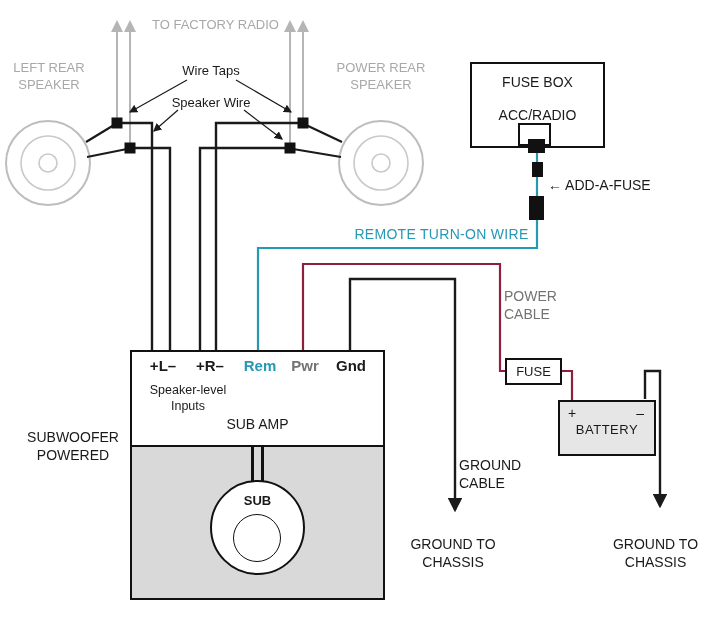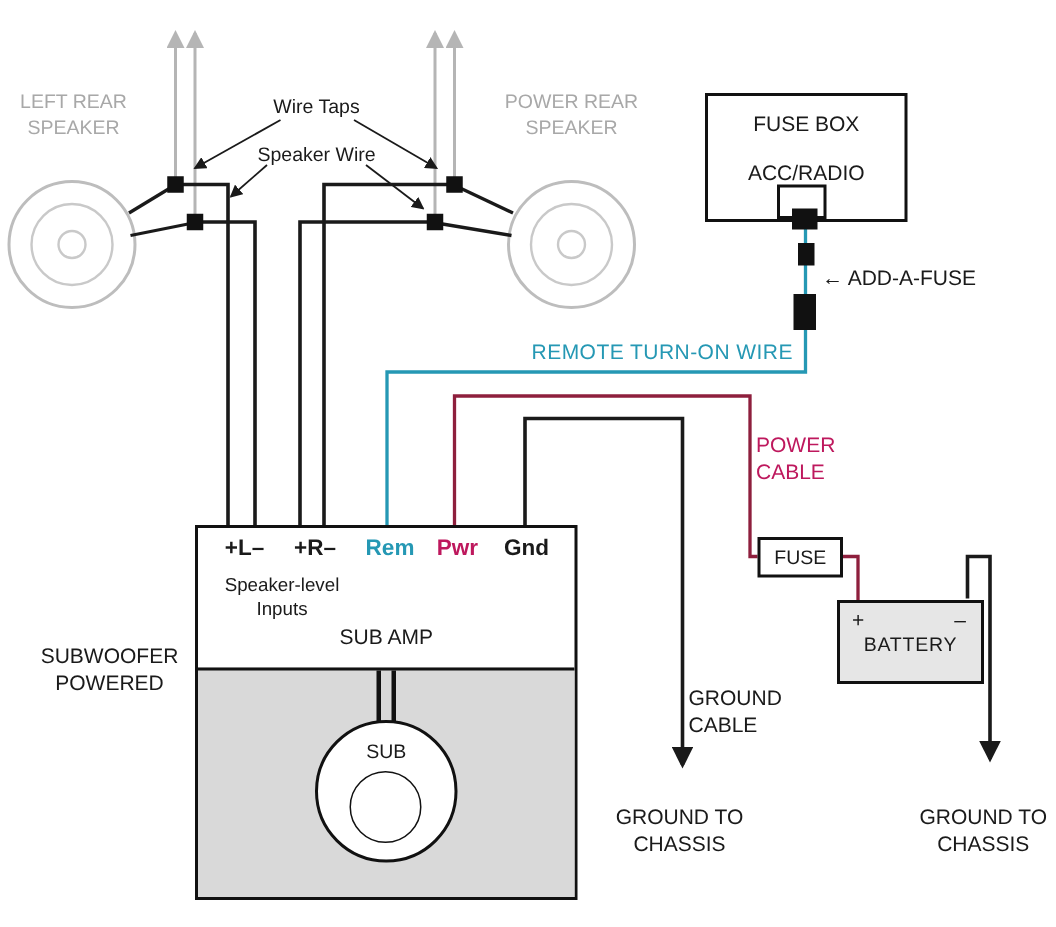--- a/index.html
+++ b/index.html
@@ -8,21 +8,21 @@
     position: relative; width: 704px; height: 618px; background: #fff;
     overflow: hidden; color: #1a1a1a;
   }
   .abs { position: absolute; }
   svg.wires { position: absolute; left: 0; top: 0; z-index: 1; }
   .box { position: absolute; z-index: 2; background: #fff; border: 2px solid #111; }
   .txt { position: absolute; z-index: 3; white-space: nowrap; }
   .center { text-align: center; }
   .muted { color: #a8a8a8; }
   .teal { color: #2598b4; }
-  .maroon { color: #be185d; }
+  .maroon { color: #737373; }
   .lines span { display: block; }
   .sz13 { font-size: 13px; line-height: 17px; }
   .sz14 { font-size: 14px; line-height: 18px; }
 
   
   #fusebox { left: 470px; top: 62px; width: 135px; height: 86px; padding-left: 10px; }
   #fusebox .title { position: absolute; left: 0; right: 0; top: 10px; text-align: center; font-size: 14px; }
   #fusebox .slotlbl { position: absolute; left: 0; right: 0; top: 43px; text-align: center; font-size: 14px; }
   #fusebox .slot { position: absolute; left: 46px; top: 59px; width: 33px; height: 23px; border: 2px solid #111; background: #fff; }
   #fb-connector { left: 528px; top: 139px; width: 17px; height: 14px; background: #111; z-index: 4; }
@@ -38,21 +38,21 @@
 
   
   #amp { left: 130px; top: 350px; width: 255px; height: 250px; }
   #amp .terminal { position: absolute; top: 5px; transform: translateX(-50%); font-size: 15px; font-weight: bold; }
   #amp .inputs { position: absolute; left: 6px; top: 30px; width: 100px; text-align: center; font-size: 12.5px; line-height: 16px; }
   #amp .ampname { position: absolute; left: 0; right: 0; top: 64px; text-align: center; font-size: 14px; }
   #amp .grayarea { position: absolute; left: 0; right: 0; top: 93px; bottom: 0; background: #d9d9d9; border-top: 2px solid #111; }
   #amp .stem { position: absolute; width: 2.5px; height: 34px; top: 95px; background: #111; }
   #amp .subouter { position: absolute; left: 78px; top: 128px; width: 95px; height: 95px; border: 2px solid #111; border-radius: 50%; background: #fff; }
   #amp .subinner { position: absolute; left: 101px; top: 162px; width: 48px; height: 48px; border: 1.5px solid #111; border-radius: 50%; background: #fff; }
-  #amp .sublbl { position: absolute; left: 78px; top: 141px; width: 95px; text-align: center; font-size: 13px; }
+  #amp .sublbl { position: absolute; left: 78px; top: 141px; width: 95px; text-align: center; font-size: 13px; font-weight: bold; }
 </style>
 </head>
 <body>
 
 <div id="stage">
 
   <svg class="wires" width="704" height="618" viewBox="0 0 704 618">
     <defs>
       <marker id="ah-gray" markerWidth="6" markerHeight="6" refX="5" refY="3" orient="auto">
           <path d="M0,0L6,3L0,6z" fill="#b5b5b5"></path>
@@ -122,20 +122,21 @@
     <g stroke="#8e1f3d" stroke-width="2.2" fill="none">
       <polyline points="303,351 303,264 500,264 500,371 508,371"></polyline>
       <polyline points="560,371 572,371 572,402"></polyline>
     </g>
 
     <polyline points="350,351 350,279 455,279 455,510" stroke="#1a1a1a" stroke-width="2.4" fill="none" marker-end="url(#ah-black)"></polyline>
     <polyline points="645,399 645,371 660,371 660,506" stroke="#1a1a1a" stroke-width="2.4" fill="none" marker-end="url(#ah-black)"></polyline>
   </svg>
 
   <div class="txt muted center lines sz13" style="left:138px; top:16px; width:155px;">
+    <span>TO FACTORY RADIO</span>
   </div>
   <div class="txt muted center lines sz13" style="left:0; top:59px; width:98px;">
     <span>LEFT REAR</span>
     <span>SPEAKER</span>
   </div>
   <div class="txt muted center lines sz13" style="left:332px; top:59px; width:98px;">
     <span>POWER REAR</span>
     <span>SPEAKER</span>
   </div>
   <div class="txt center" style="left:161px; top:63px; width:100px; font-size:13px;">Wire Taps</div>

